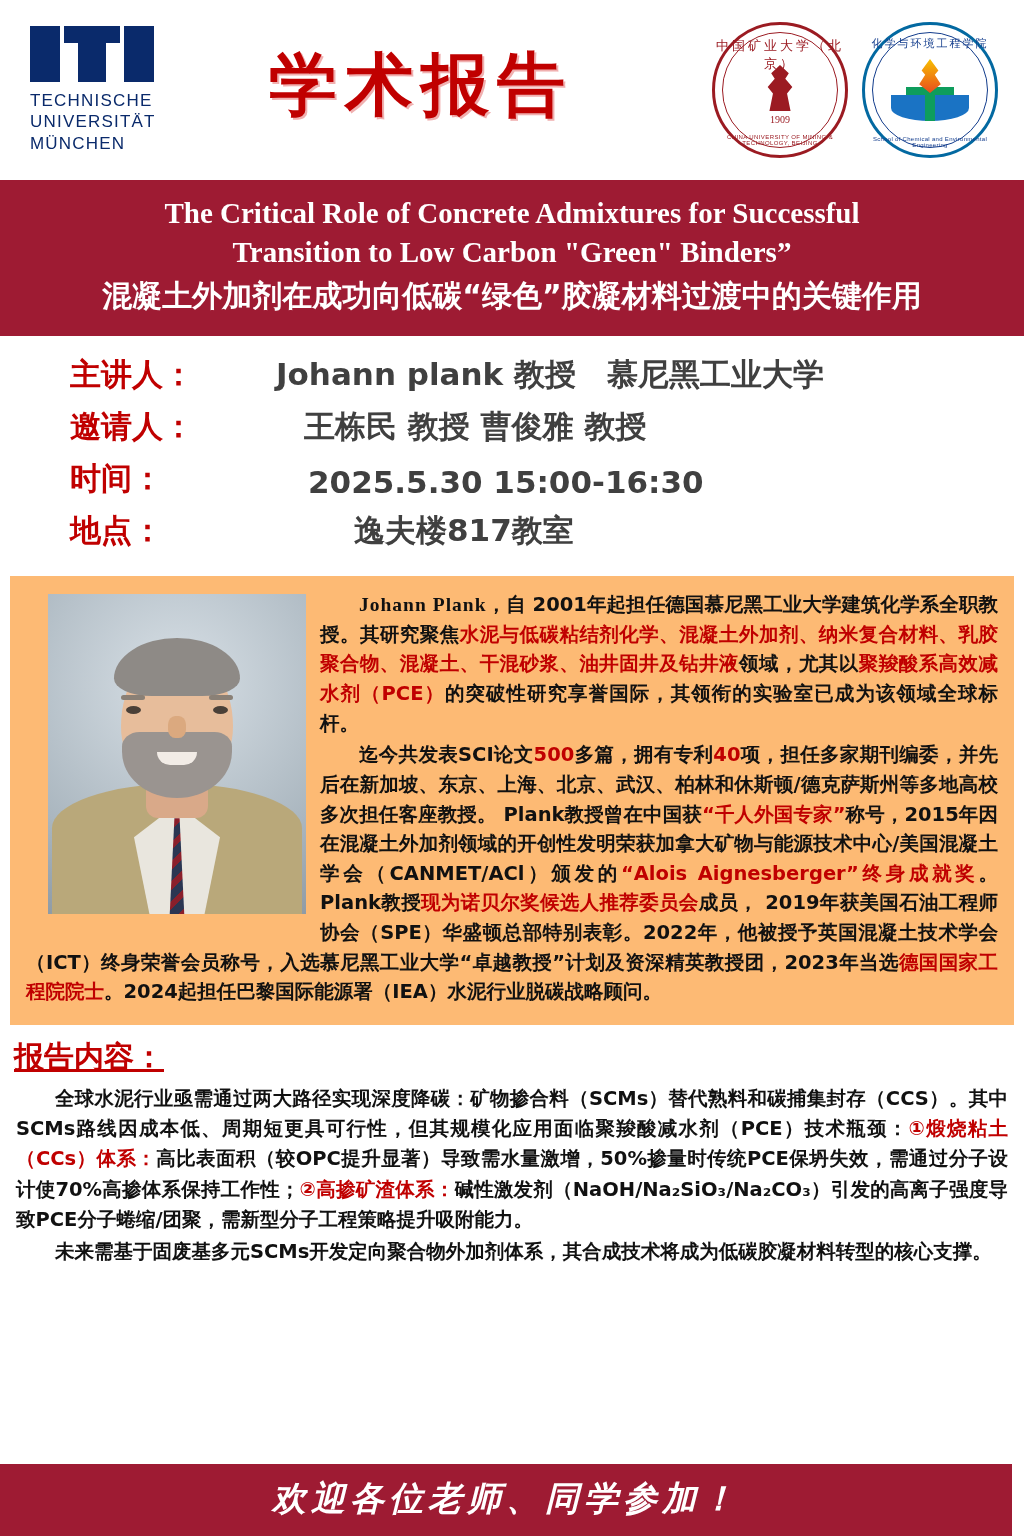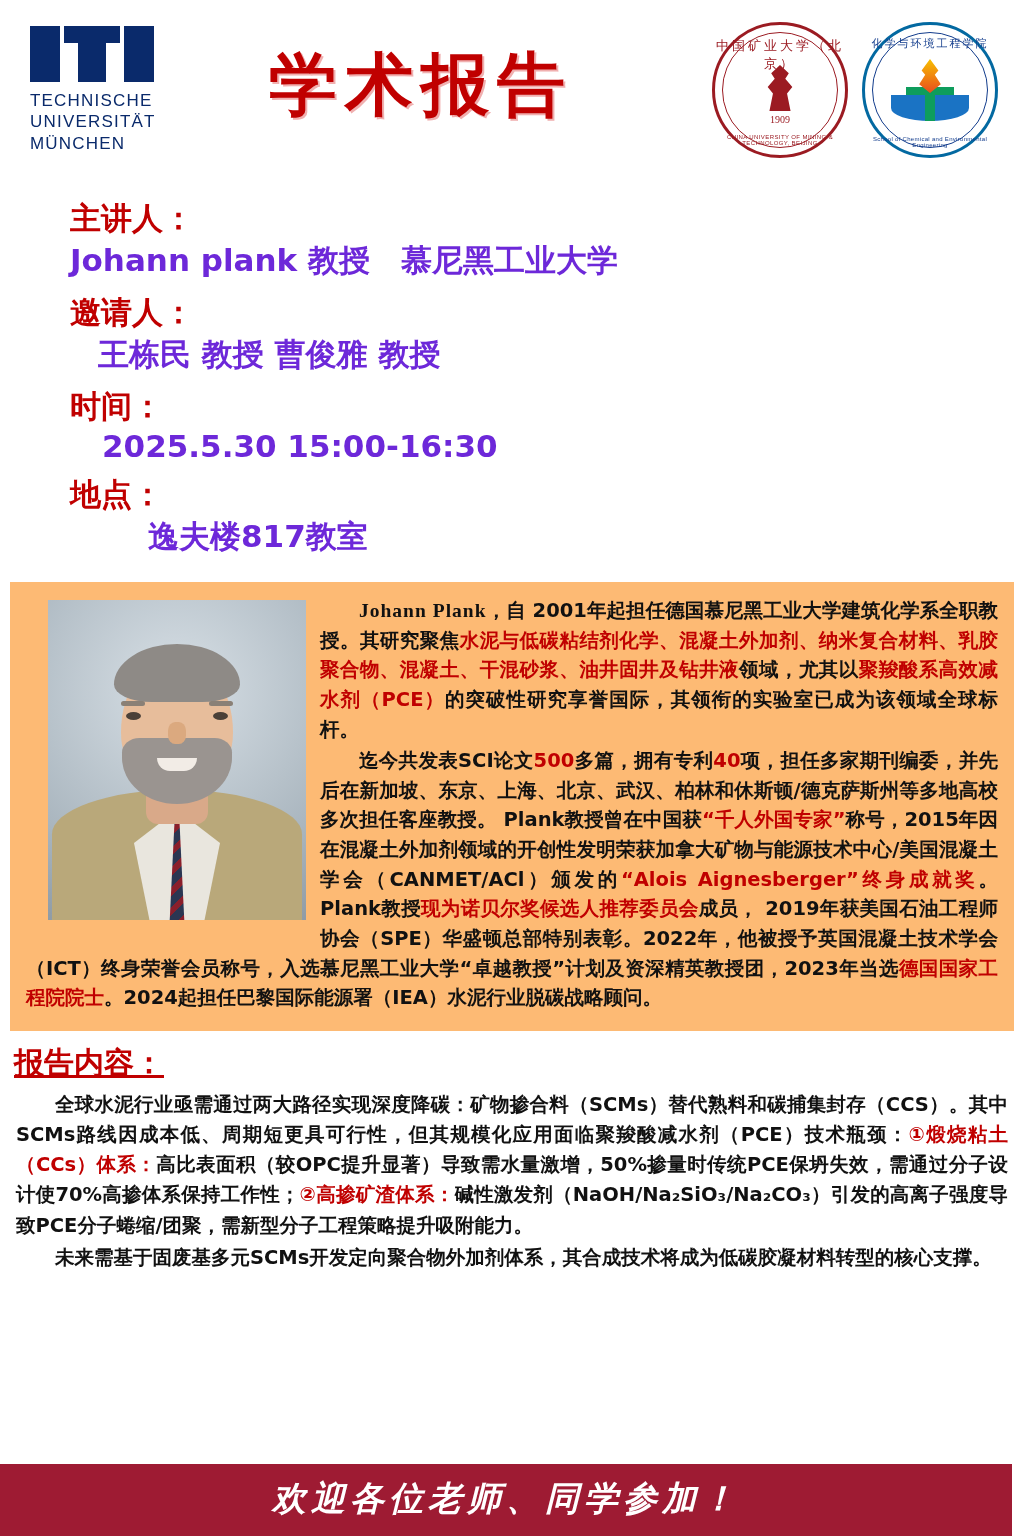--- a/index.html
+++ b/index.html
@@ -227,36 +227,36 @@
     line-height: 1.35;
     margin-top: 4px;
   }
 
   
   .info {
     padding: 18px 0 8px 70px;
   }
   .info-row {
     display: flex;
-    align-items: flex-start;
+    align-items: flex-end;
     margin-bottom: 10px;
-    flex-direction: column;
   }
   .info-label {
     color: #c00000;
     font-family: "DejaVu Sans", sans-serif;
     font-weight: bold;
     font-size: 31px;
     min-width: 170px;
   }
   .info-value {
-    color: #6d28d9;
+    color: #404040;
     font-family: "DejaVu Sans", sans-serif;
     font-weight: bold;
     font-size: 31px;
+    margin-left: 36px;
   }
   .info-value.indent1 { padding-left: 28px; }
   .info-value.indent2 { padding-left: 32px; }
   .info-value.indent3 { padding-left: 78px; }
 
   
   .bio {
     background: #fdba74;
     margin: 6px 10px 0 10px;
     padding: 14px 16px 16px 16px;
@@ -451,20 +451,25 @@
         </div>
         <div class="cn-top">化学与环境工程学院</div>
         <div class="tbar"></div>
         <div class="tstem"></div>
         <div class="flame"></div>
         <div class="en-bot">School of Chemical and Environmental Engineering</div>
       </div>
     </div>
   </div>
 
+  <div class="title-band">
+    <div class="title-en">The Critical Role of Concrete Admixtures for Successful</div>
+    <div class="title-en">Transition to Low Carbon "Green" Binders”</div>
+    <div class="title-cn">混凝土外加剂在成功向低碳“绿色”胶凝材料过渡中的关键作用</div>
+  </div>
 
   <div class="info">
     <div class="info-row">
       <span class="info-label">主讲人：</span>
       <span class="info-value">Johann plank 教授　慕尼黑工业大学</span>
     </div>
     <div class="info-row">
       <span class="info-label">邀请人：</span>
       <span class="info-value indent1">王栋民 教授  曹俊雅 教授</span>
     </div>

